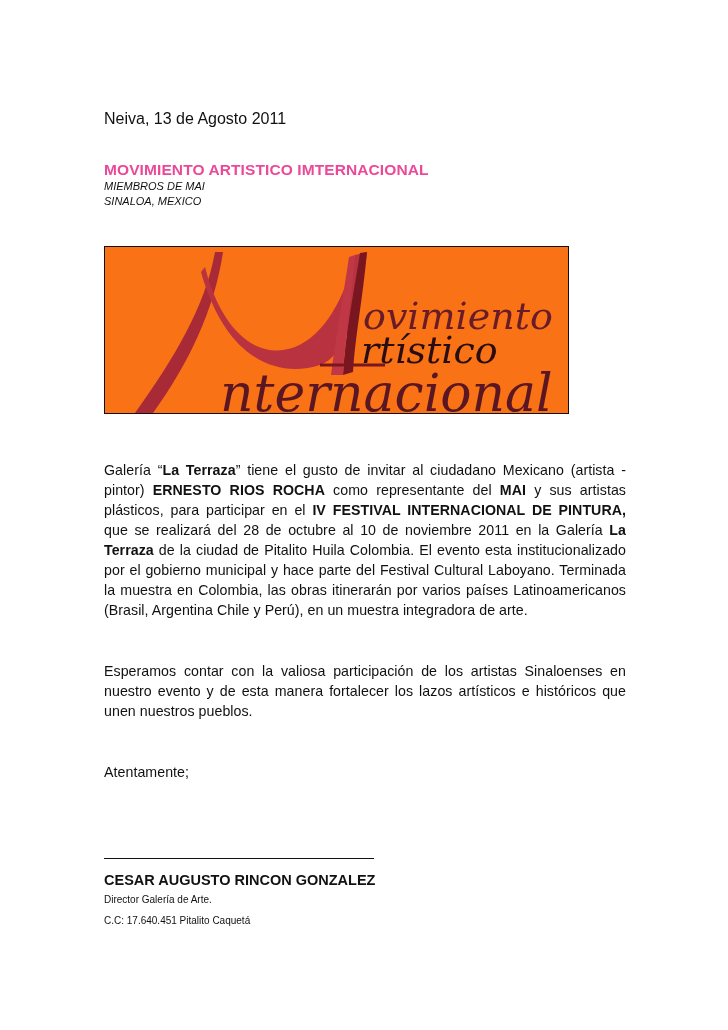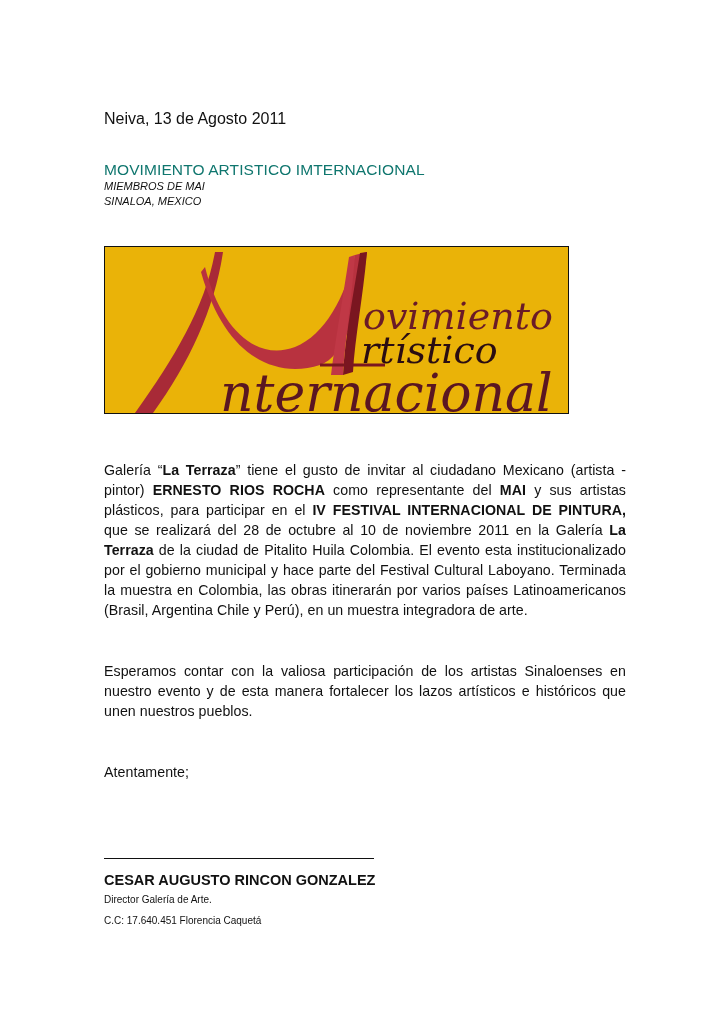--- a/index.html
+++ b/index.html
@@ -1,22 +1,22 @@
 <!DOCTYPE html>
 <html><head>
   <meta charset="utf-8">
   <style>
     html, body { margin: 0; padding: 0; background: #ffffff; }
     body { width: 728px; height: 1030px; position: relative; overflow: hidden;
            font-family: "Liberation Sans", sans-serif; color: #111; }
     .abs { position: absolute; }
     .date { left: 104px; top: 110px; font-size: 16px; }
-    .org-title { left: 104px; top: 161px; font-size: 15.5px; font-weight: normal; color: #0f766e; letter-spacing: 0.1px; }
+    .org-title { left: 104px; top: 161px; font-size: 15.5px; font-weight: bold; color: #ec4899; letter-spacing: 0.1px; }
     .org-line { left: 104px; font-size: 11px; font-style: italic; }
-    .logo-frame { left: 104px; top: 246px; width: 463px; height: 166px; border: 1px solid #111; overflow: hidden; background: #eab308; }
+    .logo-frame { left: 104px; top: 246px; width: 463px; height: 166px; border: 1px solid #111; overflow: hidden; background: #f97316; }
     .logo-frame svg { display: block; }
     .para { left: 104px; width: 522px; font-size: 14.2px; line-height: 20px; text-align: justify; letter-spacing: 0.05px; }
     .para b { font-weight: bold; }
     .sign-line { left: 104px; top: 858px; width: 270px; border-top: 1px solid #111; }
     .sig { left: 104px; font-size: 10px; }
     .sig-name { font-weight: bold; font-size: 14.5px; text-align: right; }
   </style>
 </head>
 <body>
 
@@ -44,13 +44,13 @@
   <span>Galería “</span><b>La Terraza</b><span>”  tiene el gusto  de invitar al ciudadano Mexicano (artista - pintor) </span><b>ERNESTO RIOS ROCHA</b><span> como representante del </span><b>MAI</b><span> y sus artistas plásticos, para  participar en el </span><b>IV FESTIVAL INTERNACIONAL DE PINTURA,</b><span> que se realizará del 28 de octubre al 10 de noviembre 2011 en la Galería </span><b>La Terraza</b><span> de la ciudad de Pitalito Huila Colombia.   El evento esta institucionalizado por el gobierno municipal y  hace parte del Festival Cultural Laboyano.  Terminada la muestra en Colombia, las obras itinerarán por varios países Latinoamericanos (Brasil, Argentina Chile y Perú), en un muestra integradora de arte.</span>
 </div>
 
 <div class="abs para" style="top:661px">Esperamos contar con la valiosa participación de los artistas Sinaloenses en nuestro evento y de esta manera fortalecer los lazos artísticos e históricos que unen nuestros pueblos.</div>
 
 <div class="abs para" style="top:762px">Atentamente;</div>
 
 <div class="abs sign-line"></div>
 <div class="abs sig sig-name" style="top:872px">CESAR AUGUSTO RINCON GONZALEZ</div>
 <div class="abs sig" style="top:894px">Director Galería de Arte.</div>
-<div class="abs sig" style="top:915px">C.C: 17.640.451 Florencia Caquetá</div>
+<div class="abs sig" style="top:915px">C.C: 17.640.451 Pitalito Caquetá</div>
 
 </body></html>

